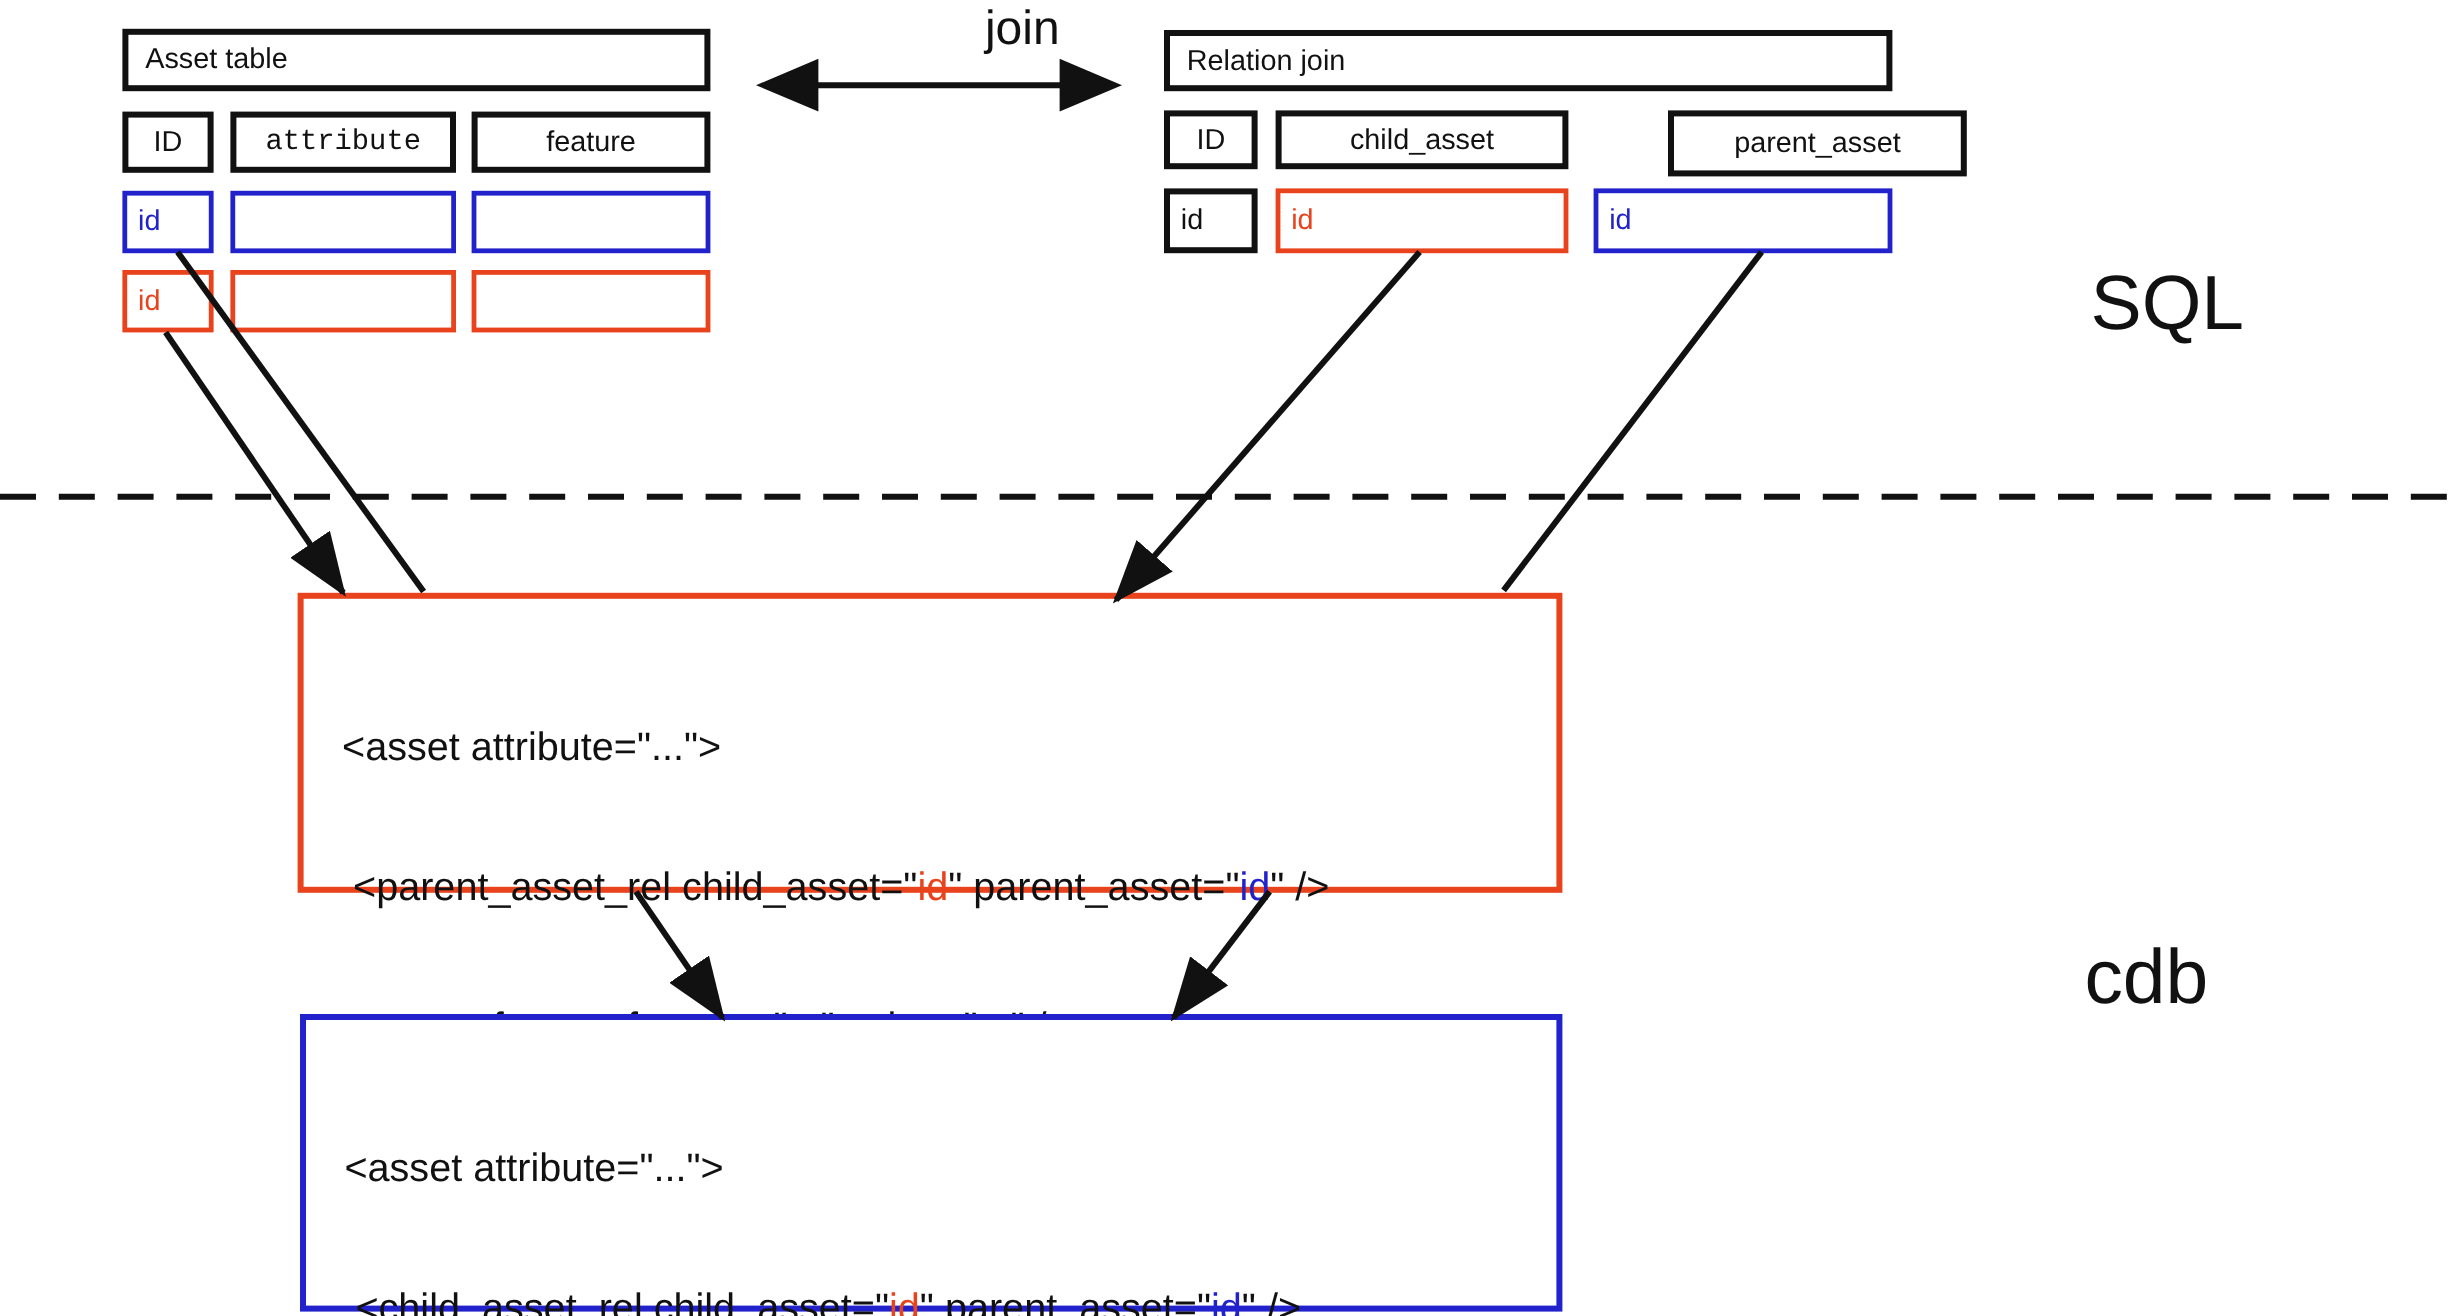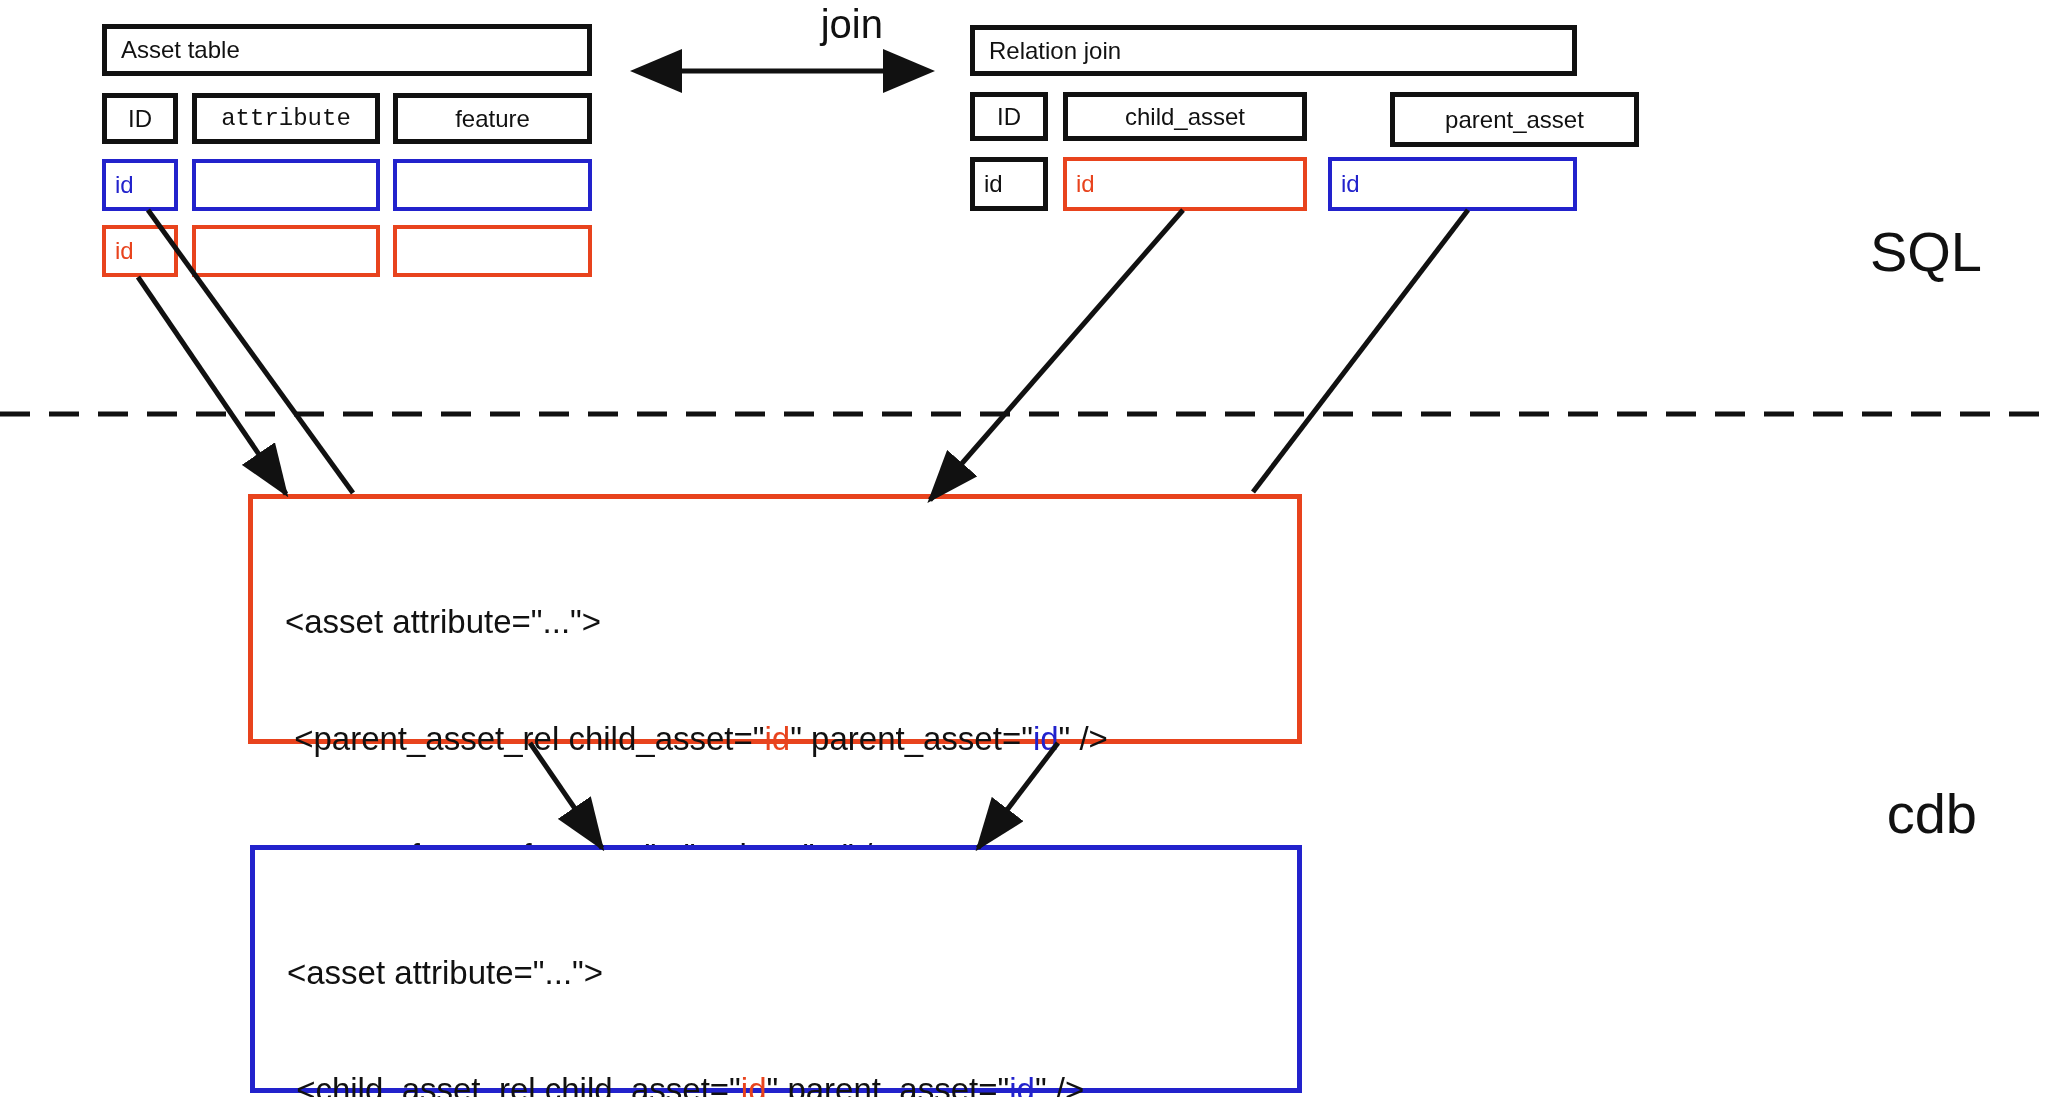--- a/index.html
+++ b/index.html
@@ -13,21 +13,21 @@
   .cell.padsm { justify-content:flex-start; padding-left:9px; }
   .cell.bluecell { border:4px solid var(--blue,#2222cc); color:var(--blue,#2222cc); }
   .cell.redcell  { border:4px solid var(--red,#e8431d);  color:var(--red,#e8431d); }
   .codebox { position:absolute; background:#ffffff; z-index:2; font-size:33px; line-height:39px;
              white-space:pre; padding:25px 0 0 32px; }
   .codebox.redbox  { border:5px solid var(--red,#e8431d); }
   .codebox.bluebox { border:5px solid var(--blue,#2222cc); }
   .codebox div { white-space:pre; }
   .id-red  { color:var(--red,#e8431d); }
   .id-blue { color:var(--blue,#2222cc); }
-  .biglabel { position:absolute; font-size:56px; line-height:80px; width:240px; text-align:right; z-index:2; }
+  .biglabel { position:absolute; font-size:64px; line-height:80px; width:240px; z-index:2; }
   .joinlabel { position:absolute; left:683px; top:2px; width:200px; text-align:right;
                font-size:40px; line-height:44px; z-index:2; }
 </style>
 </head>
 <body>
 
 <div class="canvas">
 
   <svg class="overlay" viewBox="0 0 2048 1097">
     <defs>

